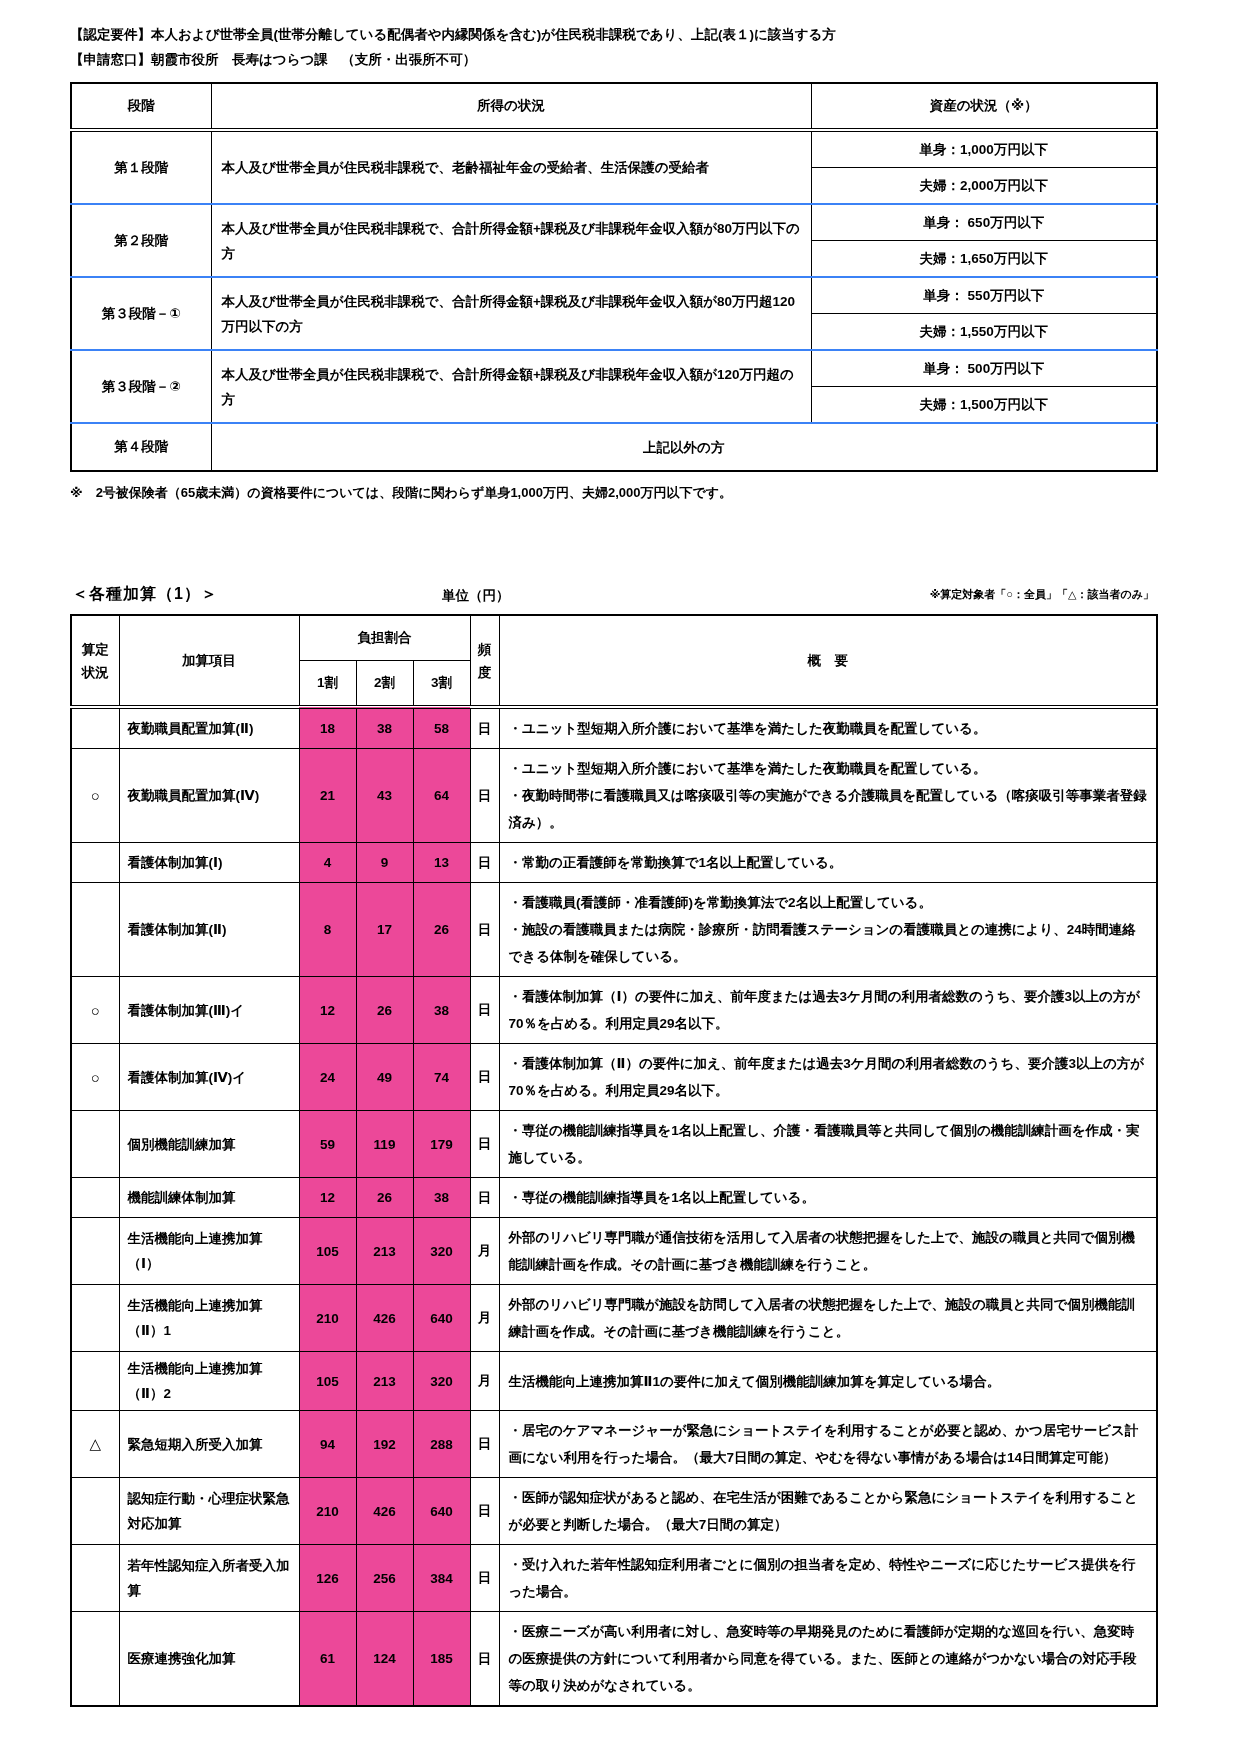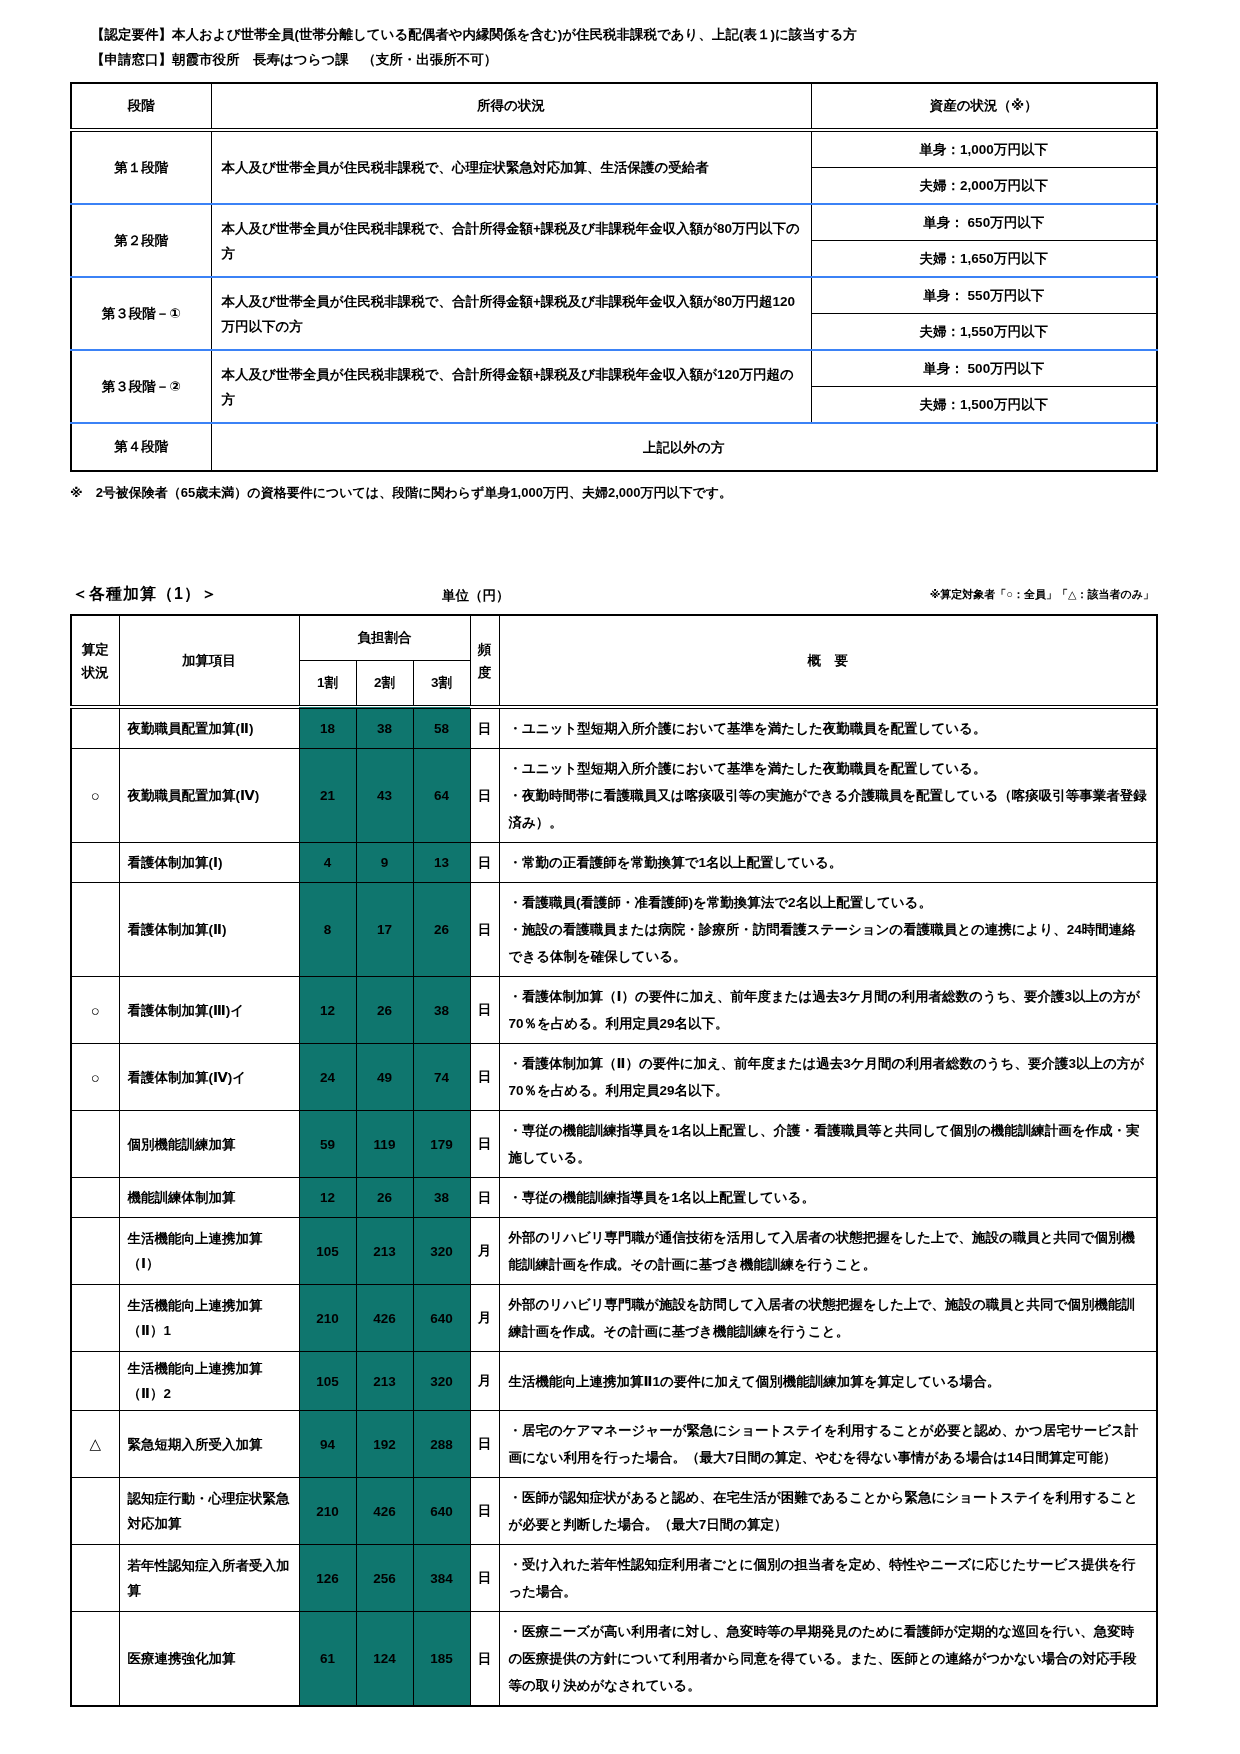--- a/index.html
+++ b/index.html
@@ -14,21 +14,21 @@
   .content{position:absolute;left:70px;top:0;width:1086px;}
 
   .doc-title{
     margin-top:80px;
     text-align:center;
     font-size:17.5px;
     font-weight:800;
     letter-spacing:.5px;
   }
   .req-lines{margin-top:22px;font-size:13.5px;line-height:25px;font-weight:700;}
-  .req-line{white-space:pre-line;margin-left:21px;}
+  .req-line{white-space:pre-line;}
 
   
   table{border-collapse:collapse;table-layout:fixed;}
   .t1{width:1086px;margin-top:10px;border:2px solid #000;}
   .t1 th,.t1 td{border:1.4px solid #000;font-size:13.5px;font-weight:700;vertical-align:middle;}
   .t1 thead th{height:42px;text-align:center;border-bottom:4px double #000;font-weight:800;}
   .t1 .t1-stage{text-align:center;height:30px;}
   .t1 .t1-income{padding:4px 10px;line-height:25px;text-align:left;}
   .t1 .t1-asset{text-align:center;height:33px;}
   .t1 .t1-asset-b{border-top:1px dotted #777;}
@@ -47,21 +47,21 @@
   .t2{width:1086px;margin-top:6px;border:2px solid #000;}
   .t2 th,.t2 td{border:1.4px solid #000;font-size:13.5px;vertical-align:middle;}
   .t2 thead th{text-align:center;font-weight:800;}
   .t2 thead tr:first-child th{height:42px;}
   .t2 thead tr:last-child th{height:42px;}
   .t2 thead th.dbl{border-bottom:4px double #000;}
   .t2 .pre{white-space:pre-line;line-height:23px;margin-top:44px;}
   .t2 td{font-weight:700;}
   .t2 .c-mark{text-align:center;font-size:15px;}
   .t2 .c-item{padding:4px 8px;line-height:25px;text-align:left;}
-  .t2 .c-v{text-align:center;background:#0f766e;}
+  .t2 .c-v{text-align:center;background:#ec4899;}
   .t2 .c-freq{text-align:center;}
   .t2 .c-desc{padding:6px 9px;line-height:27px;text-align:left;white-space:pre-line;}
 </style>
 </head>
 <body>
 
 <div class="page">
   <div class="content">
 
 
@@ -79,21 +79,21 @@
       <thead>
         <tr>
           <th>段階</th>
           <th>所得の状況</th>
           <th>資産の状況（※）</th>
         </tr>
       </thead>
       <tbody>
         <tr class="group-start">
           <td class="t1-stage" rowspan="2">第１段階</td>
-          <td class="t1-income" rowspan="2">本人及び世帯全員が住民税非課税で、心理症状緊急対応加算、生活保護の受給者</td>
+          <td class="t1-income" rowspan="2">本人及び世帯全員が住民税非課税で、老齢福祉年金の受給者、生活保護の受給者</td>
           <td class="t1-asset">単身：1,000万円以下</td>
         </tr>
         <tr>
           <td class="t1-asset t1-asset-b">夫婦：2,000万円以下</td>
         </tr>
 
         <tr class="group-start">
           <td class="t1-stage" rowspan="2">第２段階</td>
           <td class="t1-income" rowspan="2">本人及び世帯全員が住民税非課税で、合計所得金額+課税及び非課税年金収入額が80万円以下の方</td>
           <td class="t1-asset">単身： 650万円以下</td>

